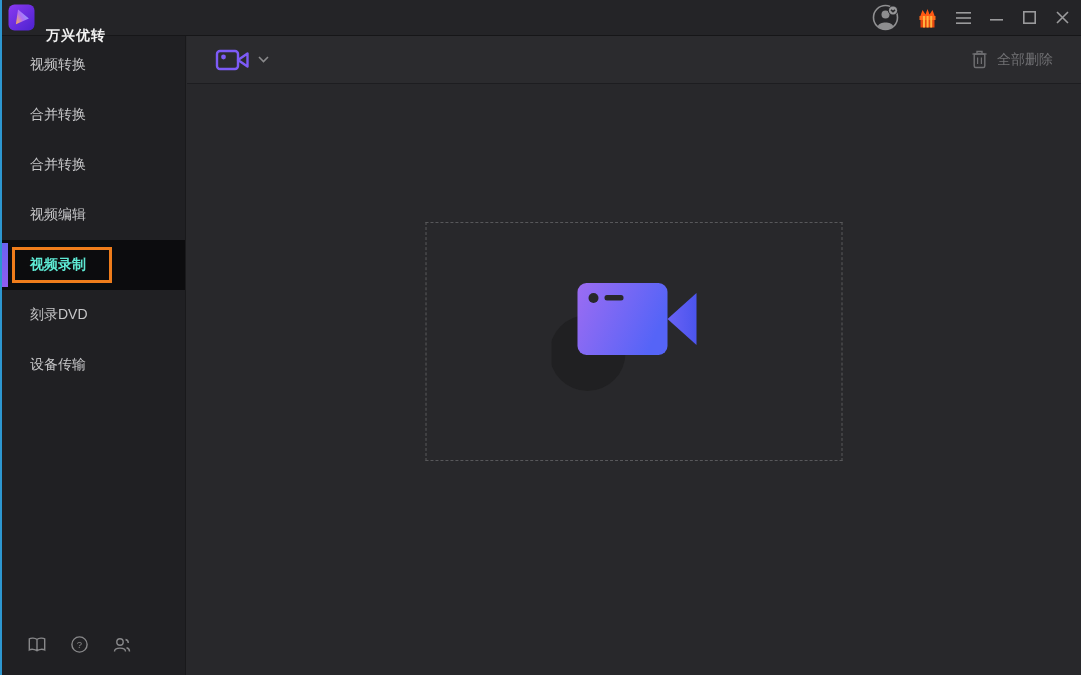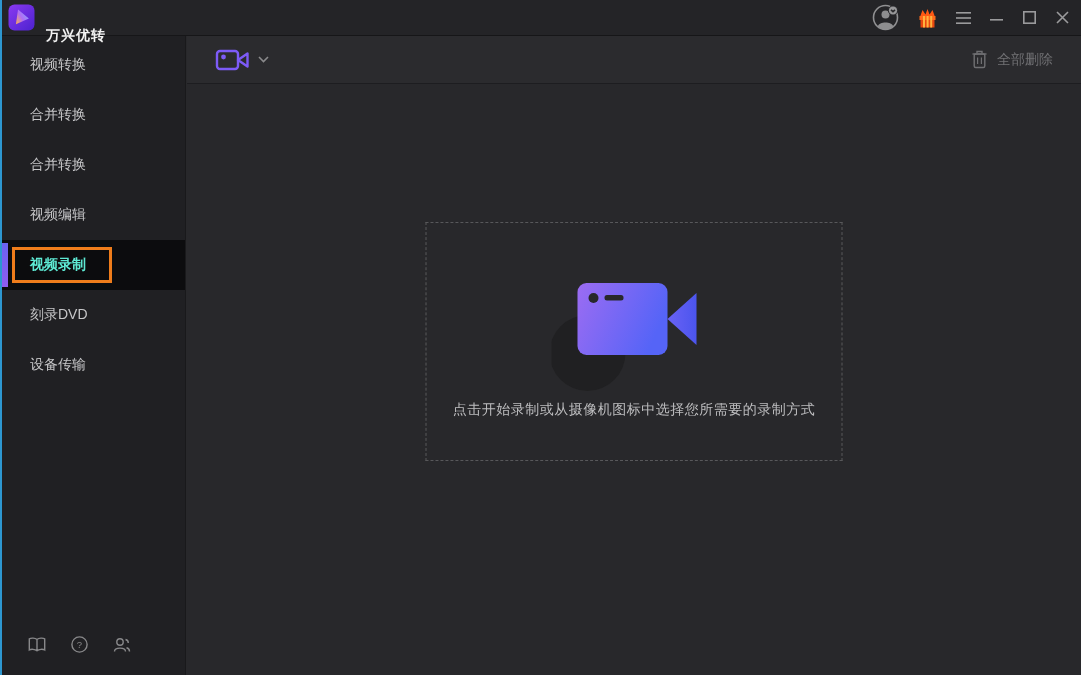--- a/index.html
+++ b/index.html
@@ -241,17 +241,16 @@
               <stop offset="0" stop-color="#6a62f5"></stop>
                 <stop offset="1" stop-color="#4b55ee"></stop>
             </linearGradient>
           </defs>
           <circle cx="36" cy="88" r="38" fill="#202022"></circle>
           <rect x="26" y="18" width="90" height="72" rx="9" fill="url(#camg)"></rect>
           <circle cx="42" cy="33" r="5" fill="#28282a"></circle>
           <rect x="53" y="30" width="19" height="5.5" rx="2.5" fill="#28282a"></rect>
           <path d="M116 54 L145 28 V80 Z" fill="url(#camg2)"></path>
         </svg>
-        <div class="hint">点击开始录制或从摄像机图标中选择您所需要的录制方式</div>
       </div>
     </div>
   </div>
 </div>
 
 </body></html>

